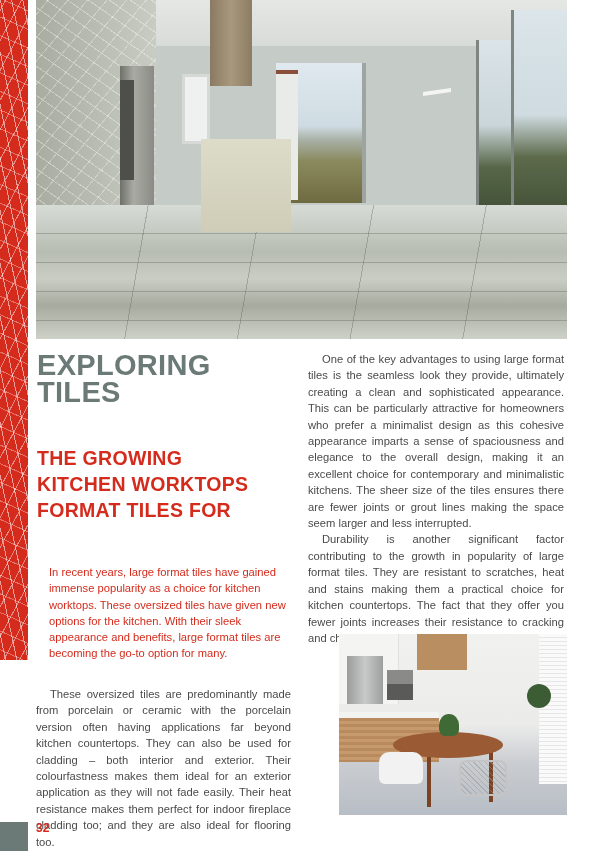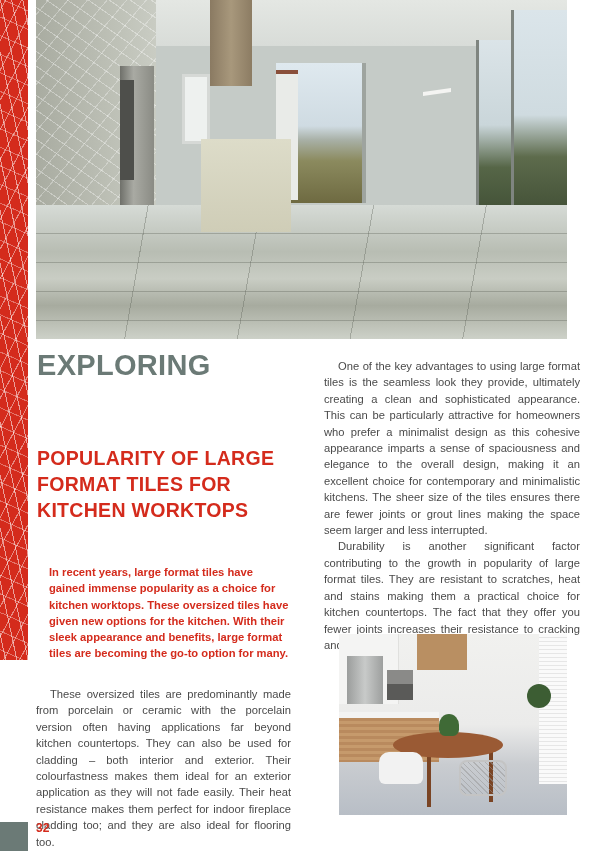--- a/index.html
+++ b/index.html
@@ -61,30 +61,30 @@
     font-family: "Liberation Sans", sans-serif; font-weight: bold;
     font-size: 29px; line-height: 27px; color: #6b7a76; letter-spacing: 0.3px;
   }
   .subtitle {
     position: absolute; left: 37px; top: 445px; width: 260px;
     font-family: "Liberation Sans", sans-serif; font-weight: bold;
     font-size: 19.5px; line-height: 26px; color: #d42b1c; letter-spacing: 0.3px;
   }
   .intro {
     position: absolute; left: 49px; top: 564px; width: 240px;
-    font-family: "Liberation Sans", sans-serif; font-weight: bold;
+    font-family: "Liberation Sans", sans-serif; font-weight: normal;
     font-size: 11.2px; line-height: 16.3px; color: #d42b1c;
   }
   .body-text {
     font-family: "Liberation Sans", sans-serif; font-size: 11.2px; line-height: 16.4px;
     color: #4a4a4a; text-align: justify;
   }
   .body-text p { text-indent: 14px; }
   .col-left { position: absolute; left: 36px; top: 686px; width: 255px; }
-  .col-right { position: absolute; left: 324px; top: 351px; width: 256px; margin-top: 7px; }
+  .col-right { position: absolute; left: 308px; top: 351px; width: 256px; }
   .page-number {
     position: absolute; left: 36px; top: 821px;
     font-family: "Liberation Sans", sans-serif; font-weight: bold; font-size: 12px; color: #d42b1c;
   }
 
   
   .photo2 { position: absolute; left: 339px; top: 634px; width: 228px; height: 181px; overflow: hidden;
     background: linear-gradient(180deg, #f1f1ef 0%, #ebebea 50%, #c9ccd0 72%, #b8bec6 100%); }
   .photo2 .cab { position: absolute; left: 0; top: 0; width: 60px; height: 70px; background: #f4f4f3; border-right: 1px solid #e0e0de; }
   .photo2 .fridge2 { position: absolute; left: 8px; top: 22px; width: 36px; height: 48px; background: linear-gradient(90deg, #9b9d9c, #c8cac9 50%, #9d9f9e); }
@@ -118,26 +118,27 @@
   <div class="sidewin2"></div>
   <div class="sidewin"></div>
   <div class="hood"></div>
   <div class="lamp"></div>
   <div class="floor"></div>
   <div class="island"></div>
 </div>
 
 <h1 class="title">
   <div>EXPLORING</div>
+  <div>TILES</div>
 </h1>
 
 <h2 class="subtitle">
-  <div>POPULARITY OF LARGE</div>
+  <div>THE GROWING</div>
+  <div>KITCHEN WORKTOPS</div>
   <div>FORMAT TILES FOR</div>
-  <div>KITCHEN WORKTOPS</div>
 </h2>
 
 <p class="intro">In recent years, large format tiles have gained immense popularity as a choice for kitchen worktops. These oversized tiles have given new options for the kitchen. With their sleek appearance and benefits, large format tiles are becoming the go-to option for many.</p>
 
 <div class="col-left body-text">
   <p>These oversized tiles are predominantly made from porcelain or ceramic with the porcelain version often having applications far beyond kitchen countertops. They can also be used for cladding – both interior and exterior. Their colourfastness makes them ideal for an exterior application as they will not fade easily. Their heat resistance makes them perfect for indoor fireplace cladding too; and they are also ideal for flooring too.</p>
 </div>
 
 <div class="col-right body-text">
   <p>One of the key advantages to using large format tiles is the seamless look they provide, ultimately creating a clean and sophisticated appearance. This can be particularly attractive for homeowners who prefer a minimalist design as this cohesive appearance imparts a sense of spaciousness and elegance to the overall design, making it an excellent choice for contemporary and minimalistic kitchens. The sheer size of the tiles ensures there are fewer joints or grout lines making the space seem larger and less interrupted.</p>

